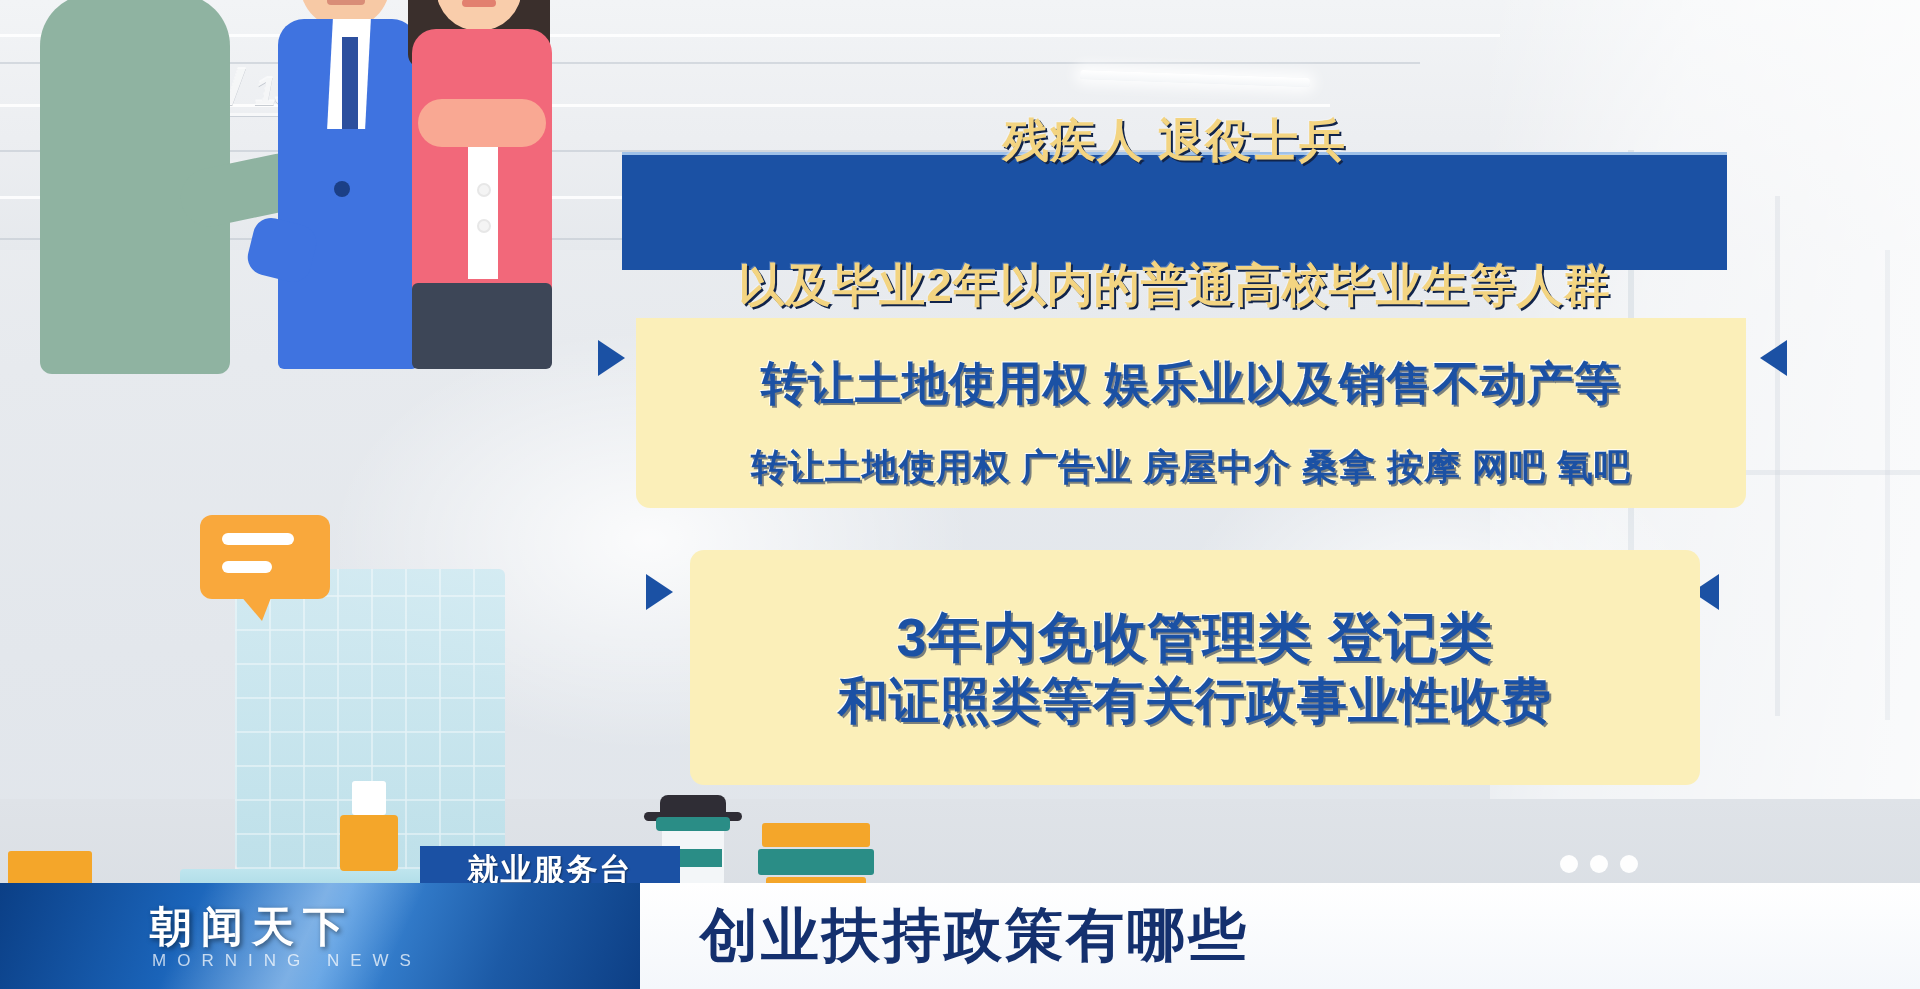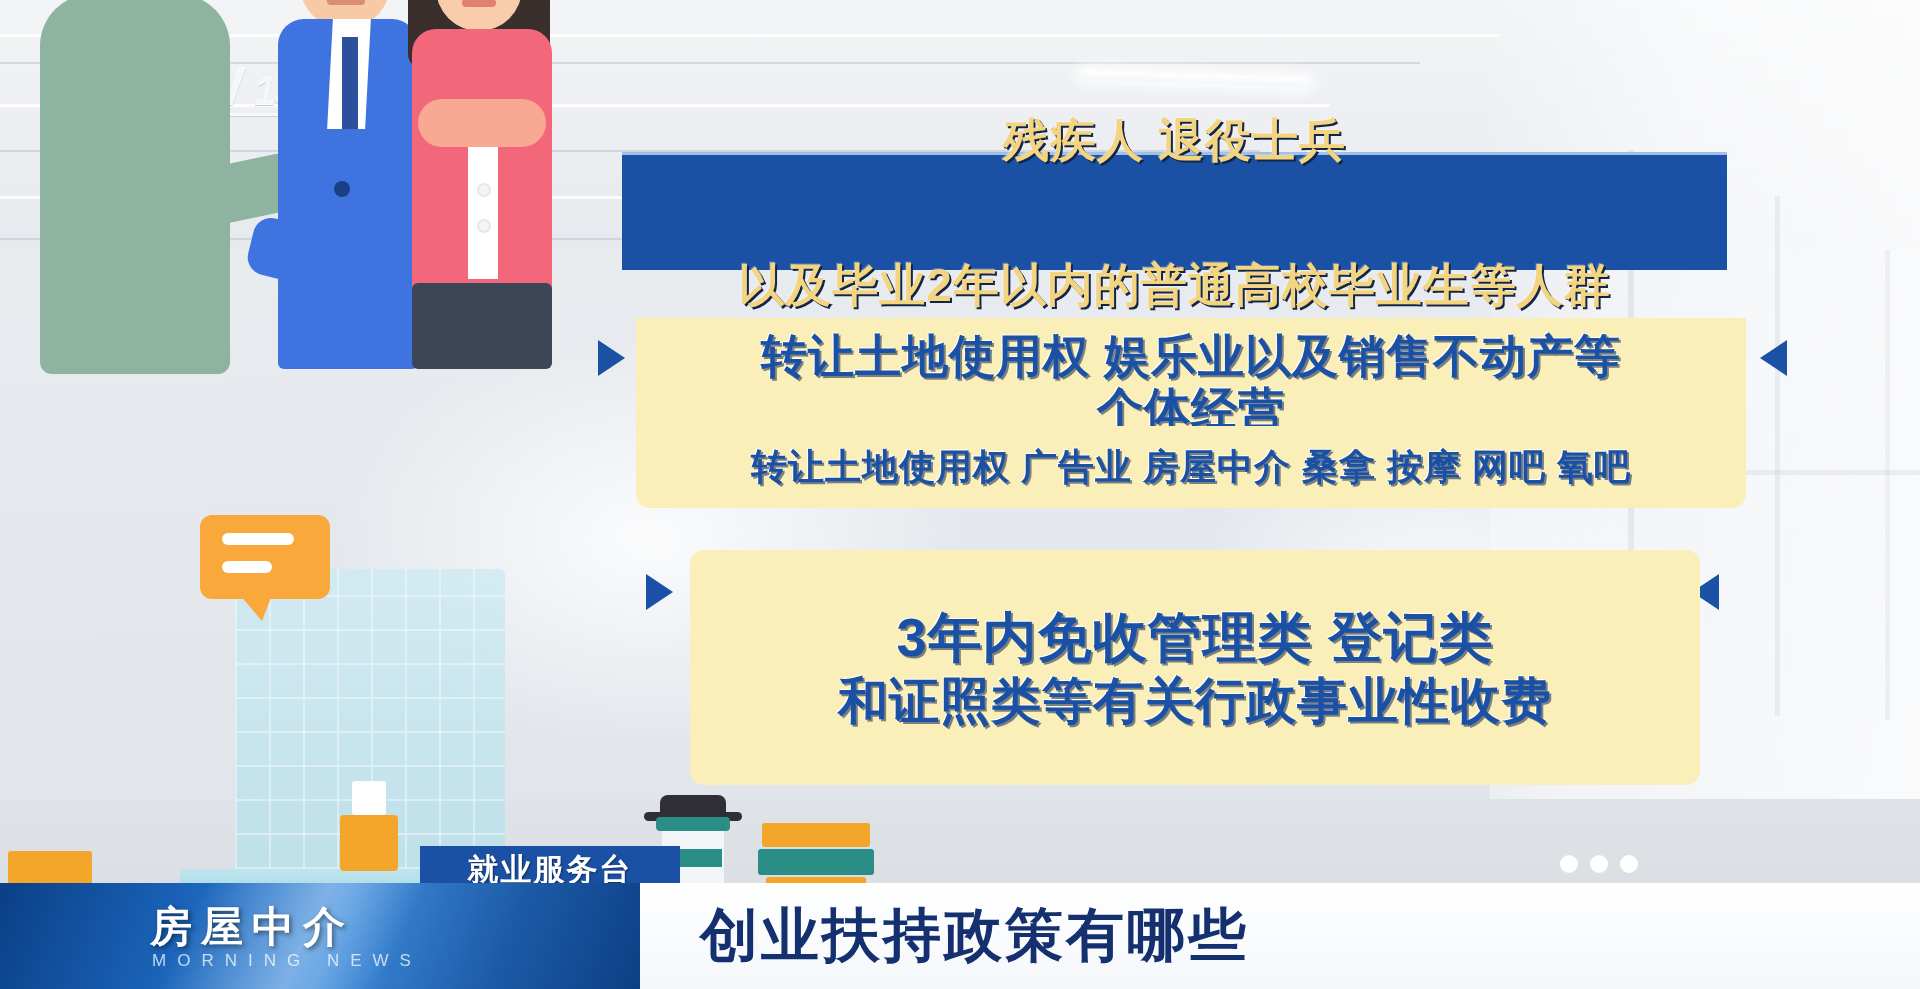--- a/index.html
+++ b/index.html
@@ -198,42 +198,41 @@
   <div class="blue-box" style="left:622px;top:152px;width:1105px;height:118px;gap:48px;">
     <div class="ln" style="font-size:46px;line-height:50px;">残疾人  退役士兵</div>
     <div class="ln" style="font-size:46px;line-height:52px;margin-top:46px;">以及毕业2年以内的普通高校毕业生等人群</div>
   </div>
 
   <div class="arrow right" style="left:598px;top:340px;"></div>
   <div class="arrow left" style="left:1760px;top:340px;"></div>
 
   <div class="yellow-box" style="left:636px;top:318px;width:1110px;height:130px;">
     <div class="ln" style="font-size:46px;line-height:52px;">转让土地使用权  娱乐业以及销售不动产等</div>
-    <div class="ln" style="font-size:46px;line-height:54px;">个体经营</div>
   </div>
 
   <div class="yellow-box small" style="left:636px;top:426px;width:1110px;height:82px;">
     <div class="ln" style="font-size:36px;line-height:40px;">转让土地使用权  广告业  房屋中介  桑拿  按摩  网吧  氧吧</div>
   </div>
 
   <div class="arrow right" style="left:646px;top:574px;"></div>
   <div class="arrow left" style="left:1692px;top:574px;"></div>
 
   <div class="yellow-box rounded" style="left:690px;top:550px;width:1010px;height:235px;">
     <div class="ln" style="font-size:54px;line-height:66px;">3年内免收管理类  登记类</div>
     <div class="ln" style="font-size:50px;line-height:62px;">和证照类等有关行政事业性收费</div>
   </div>
 
   <div class="svc-tag" style="left:420px;top:846px;width:260px;height:48px;">
     <span style="font-size:31px;">就业服务台</span>
   </div>
 
   <div class="lower-bar">
     <div class="lb-logo"></div>
-    <div class="lb-cn">房屋中介</div>
+    <div class="lb-cn">朝闻天下</div>
     <div class="lb-en">MORNING NEWS</div>
 
     <div class="lb-title">
       <span>创业扶持政策有哪些</span>
     </div>
 
     <div class="dots" style="left:1560px;bottom:none;top:-28px;">
       <i></i>
       <i></i>
       <i></i>

